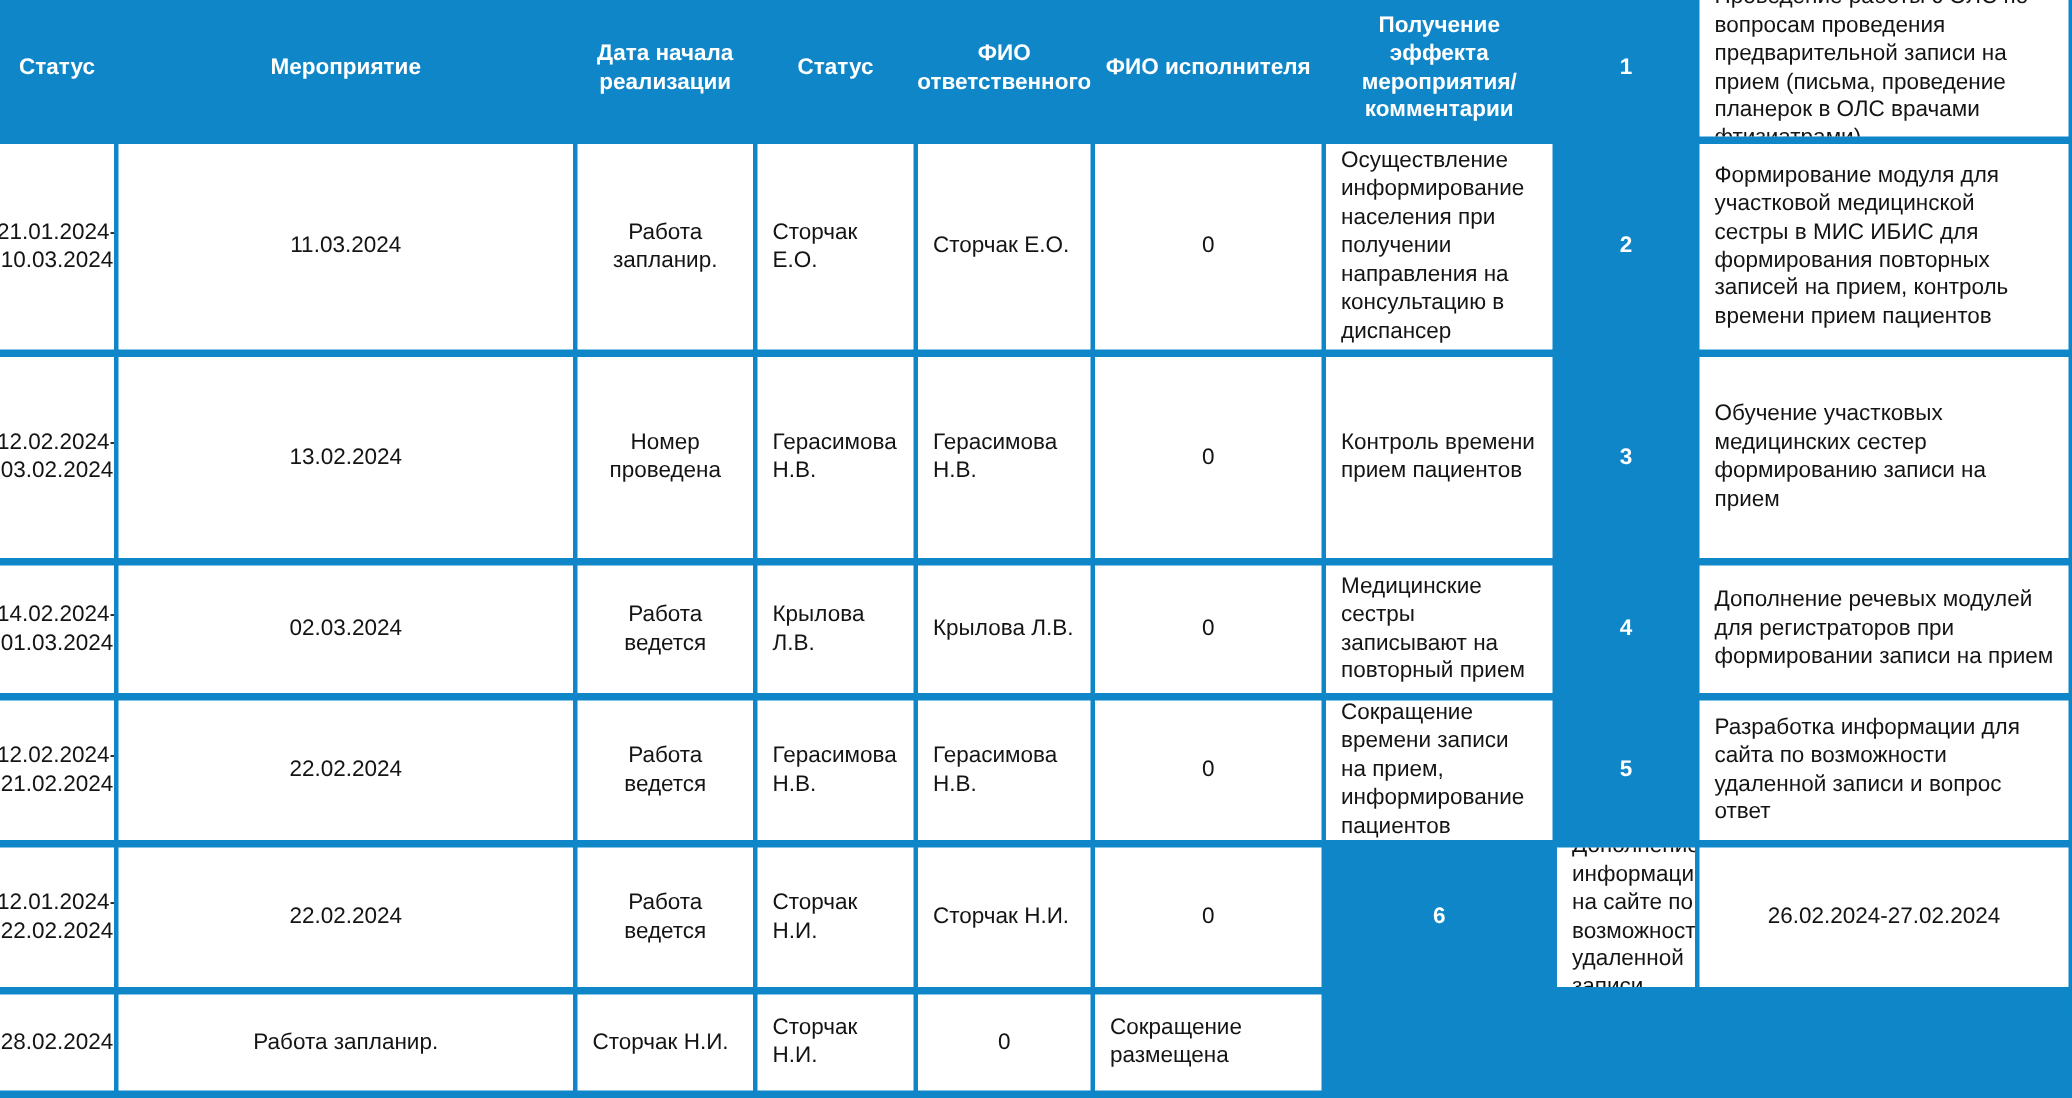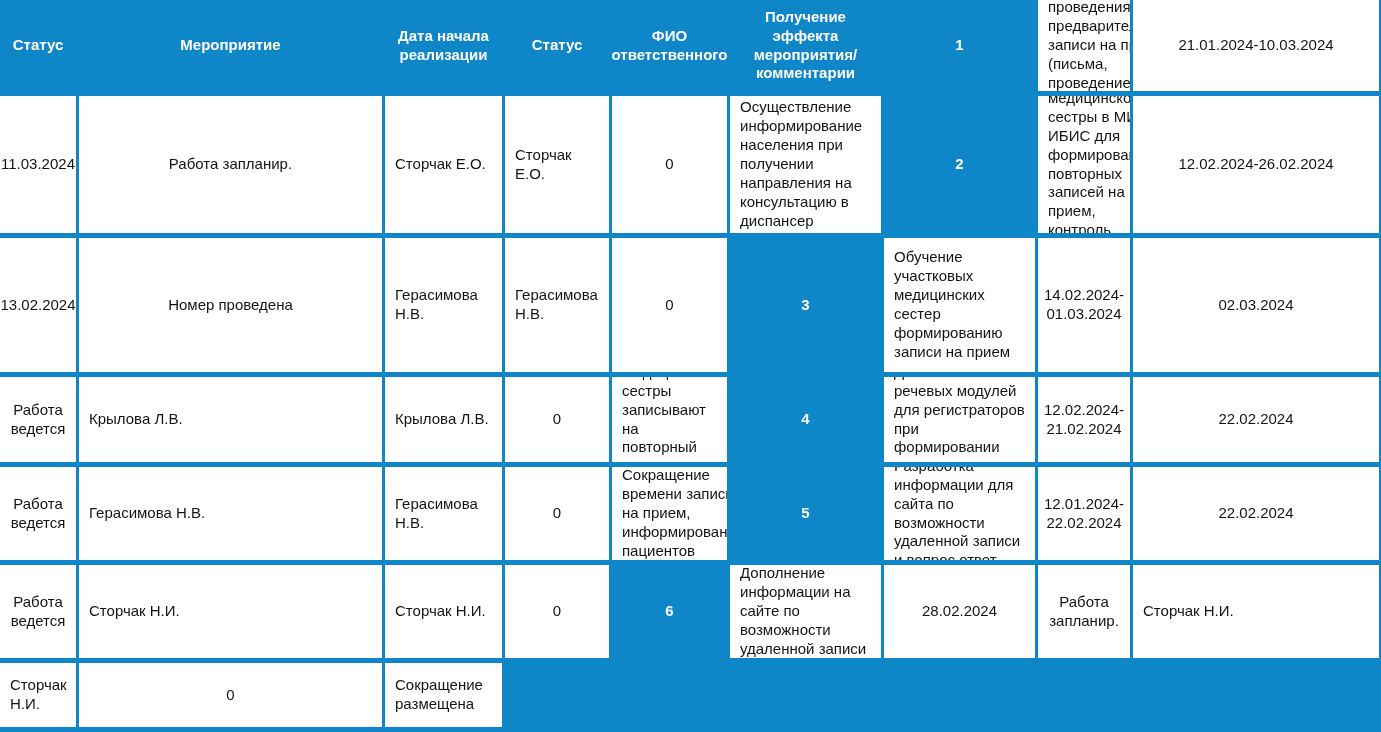--- a/index.html
+++ b/index.html
@@ -65,40 +65,42 @@
 <body>
 
 <div class="page">
   <div class="grid">
 
     <div class="cell hdr">Статус</div>
     <div class="cell hdr">Мероприятие</div>
     <div class="cell hdr">Дата начала реализации</div>
     <div class="cell hdr">Статус</div>
     <div class="cell hdr">ФИО ответственного</div>
+    <div class="cell hdr">ФИО исполнителя</div>
     <div class="cell hdr">Получение эффекта мероприятия/комментарии</div>
 
     <div class="cell num">1</div>
     <div class="cell data left">Проведение работы с ОЛС по вопросам проведения предварительной записи на прием (письма, проведение планерок в ОЛС врачами фтизиатрами)</div>
     <div class="cell data center">21.01.2024-10.03.2024</div>
     <div class="cell data center">11.03.2024</div>
     <div class="cell data center">Работа запланир.</div>
     <div class="cell data left">Сторчак Е.О.</div>
     <div class="cell data left">Сторчак Е.О.</div>
     <div class="cell data center">0</div>
     <div class="cell data left">Осуществление информирование населения при получении направления на консультацию в диспансер</div>
 
     <div class="cell num">2</div>
     <div class="cell data left">Формирование модуля для участковой медицинской сестры в МИС ИБИС для формирования повторных записей на прием, контроль времени прием пациентов</div>
-    <div class="cell data center">12.02.2024-26.02.2024</div>
+    <div class="cell data center">12.02.2024-03.02.2024</div>
     <div class="cell data center">13.02.2024</div>
     <div class="cell data center">Номер проведена</div>
     <div class="cell data left">Герасимова Н.В.</div>
     <div class="cell data left">Герасимова Н.В.</div>
     <div class="cell data center">0</div>
+    <div class="cell data left">Контроль времени прием пациентов</div>
 
     <div class="cell num">3</div>
     <div class="cell data left">Обучение участковых медицинских сестер формированию записи на прием</div>
     <div class="cell data center">14.02.2024-01.03.2024</div>
     <div class="cell data center">02.03.2024</div>
     <div class="cell data center">Работа ведется</div>
     <div class="cell data left">Крылова Л.В.</div>
     <div class="cell data left">Крылова Л.В.</div>
     <div class="cell data center">0</div>
     <div class="cell data left">Медицинские сестры записывают на повторный прием</div>
@@ -117,20 +119,21 @@
     <div class="cell data left">Разработка информации для сайта по возможности удаленной записи и вопрос ответ</div>
     <div class="cell data center">12.01.2024-22.02.2024</div>
     <div class="cell data center">22.02.2024</div>
     <div class="cell data center">Работа ведется</div>
     <div class="cell data left">Сторчак Н.И.</div>
     <div class="cell data left">Сторчак Н.И.</div>
     <div class="cell data center">0</div>
 
     <div class="cell num">6</div>
     <div class="cell data left">Дополнение информации на сайте по возможности удаленной записи</div>
+    <div class="cell data center">26.02.2024-27.02.2024</div>
     <div class="cell data center">28.02.2024</div>
     <div class="cell data center">Работа запланир.</div>
     <div class="cell data left">Сторчак Н.И.</div>
     <div class="cell data left">Сторчак Н.И.</div>
     <div class="cell data center">0</div>
     <div class="cell data left">Сокращение размещена</div>
 
   </div>
 </div>
 

